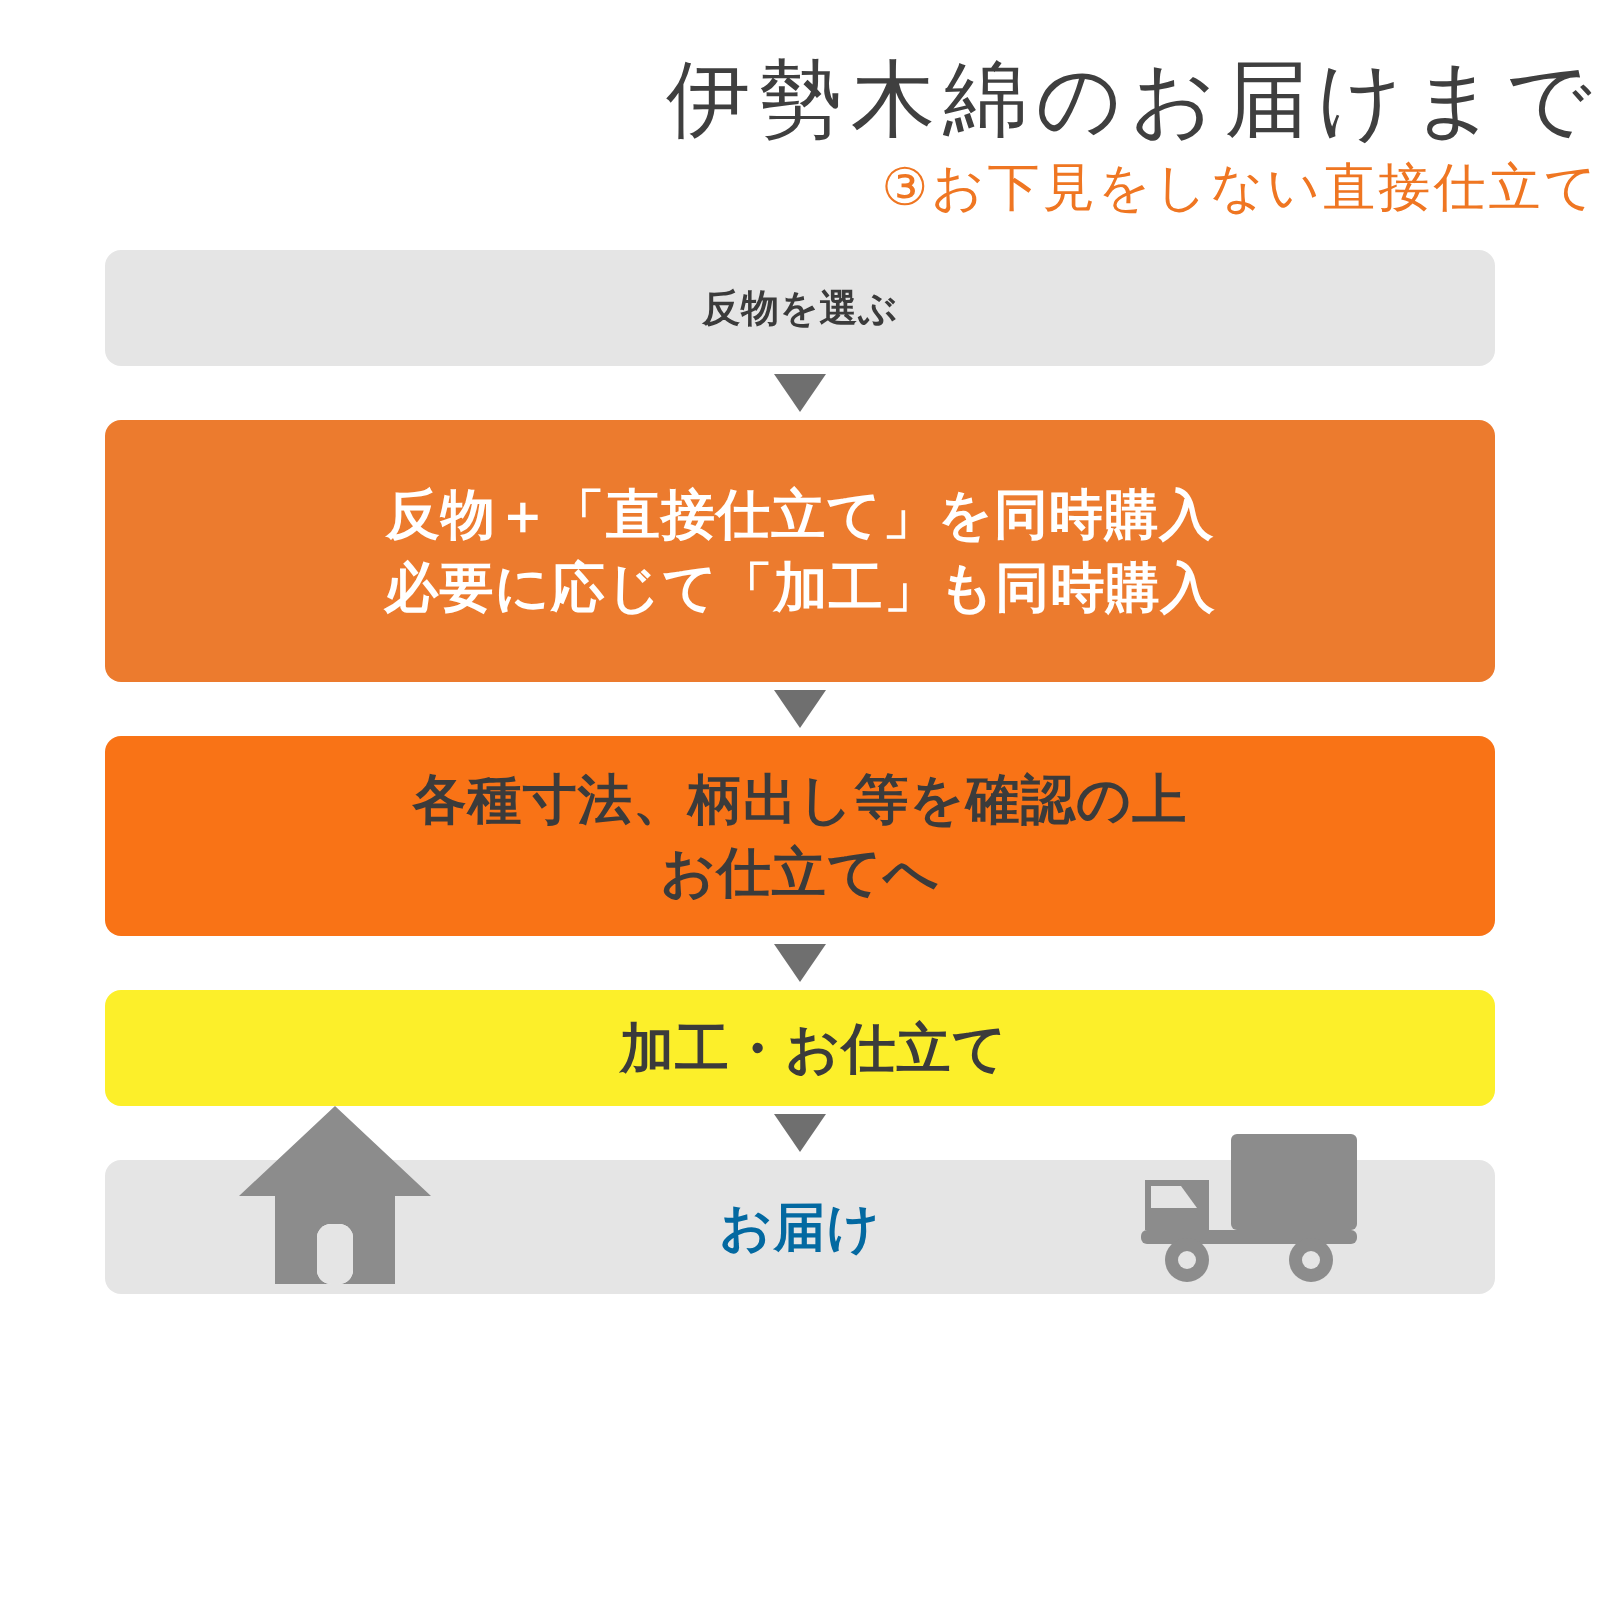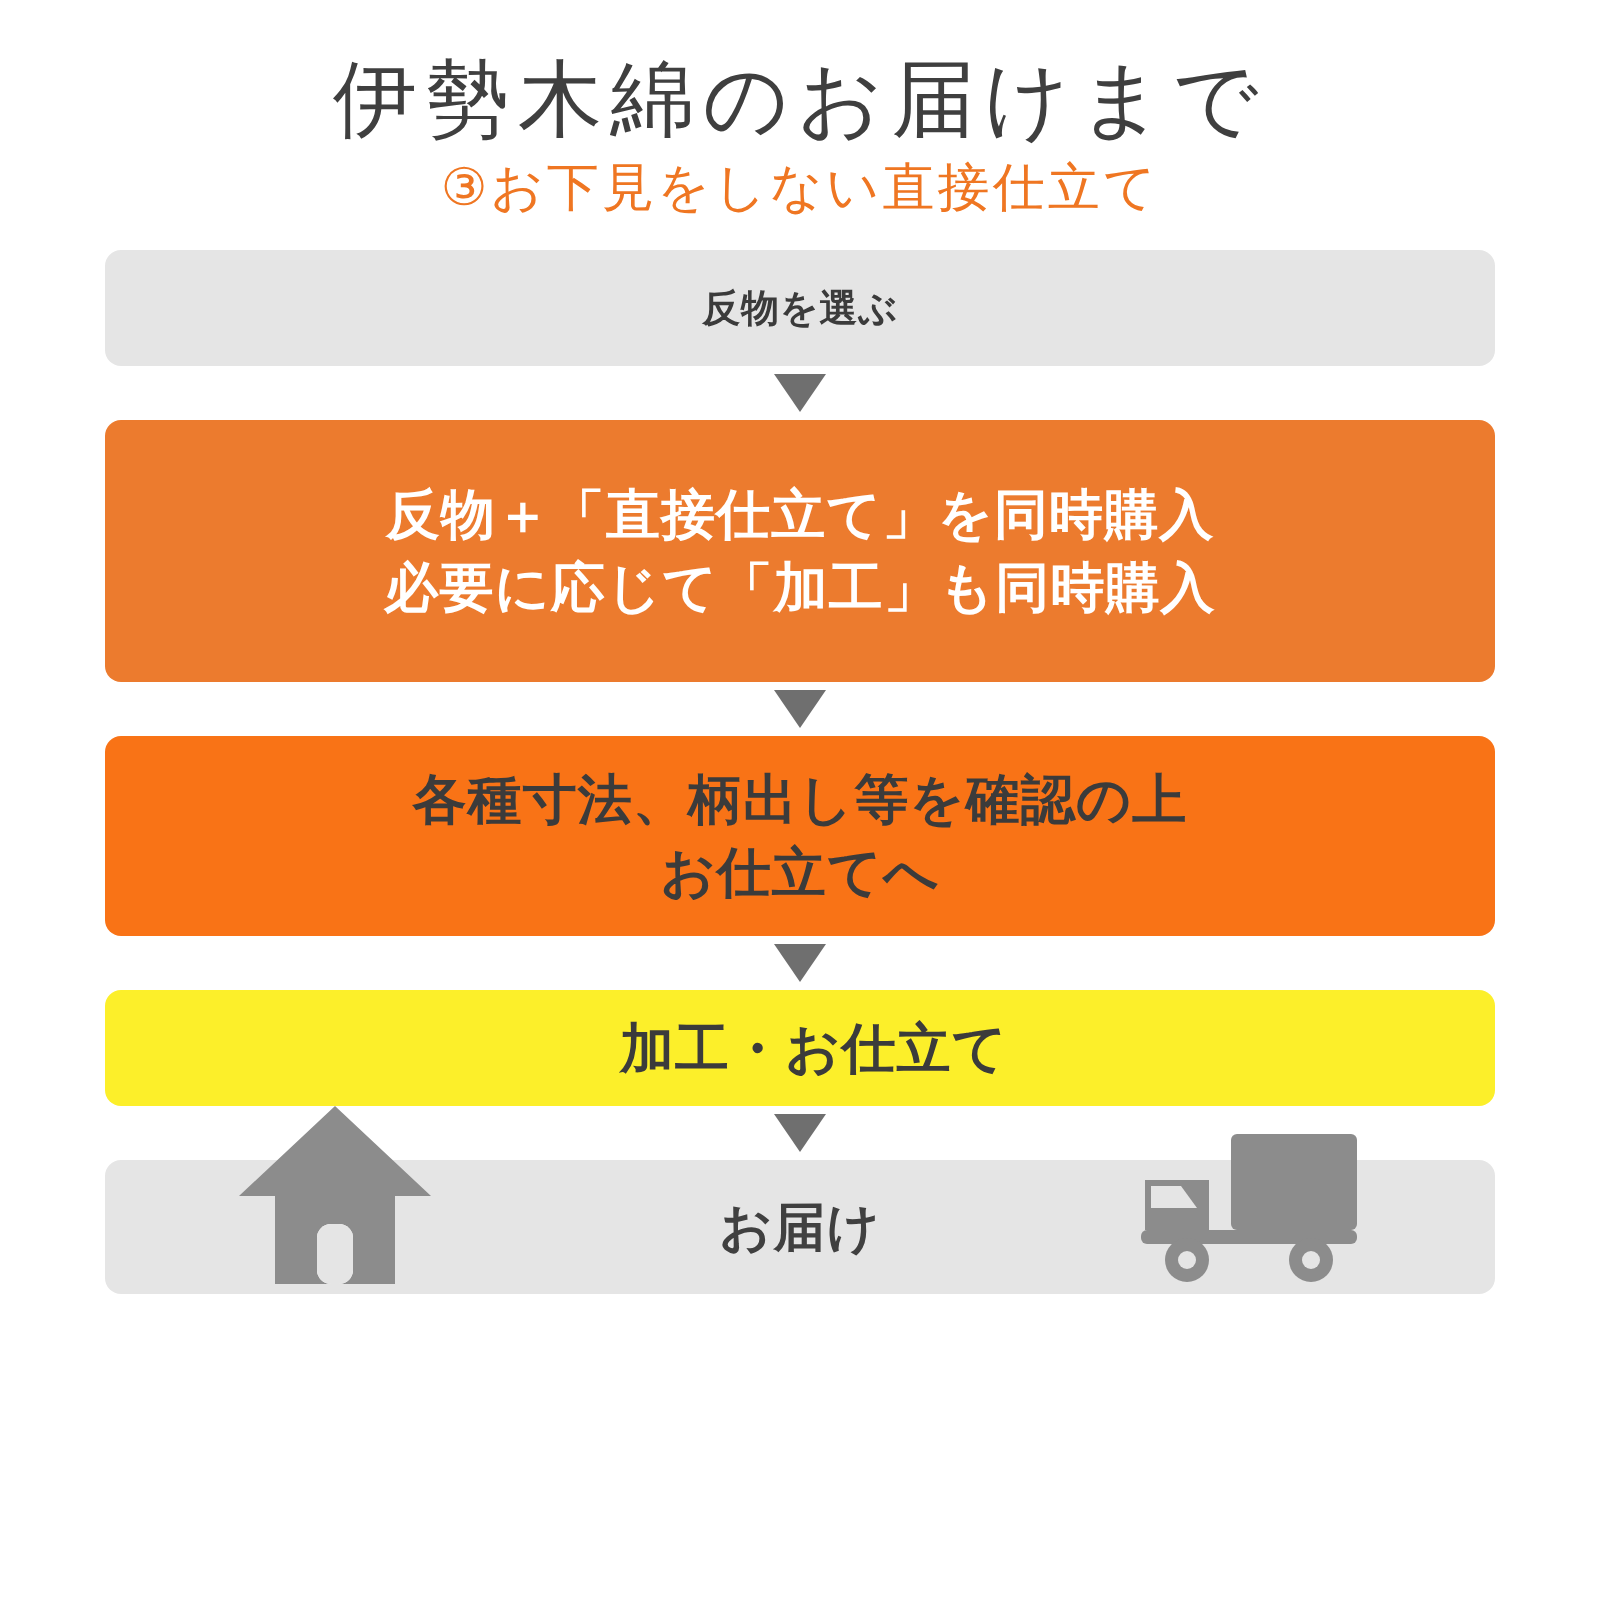--- a/index.html
+++ b/index.html
@@ -18,21 +18,21 @@
   .page {
     position: relative;
     width: 1600px;
     height: 1600px;
     box-sizing: border-box;
   }
 
   
   .heading {
     padding-top: 52px;
-    text-align: center;
+    text-align: right;
   }
   .heading-line1 {
     font-size: 84px;
     line-height: 1.12;
     letter-spacing: 0.10em;
     color: #3f3f3f;
     font-weight: 400;
     white-space: nowrap;
   }
   .heading-line2 {
@@ -104,21 +104,21 @@
     font-size: 54px;
     color: #3b3b3b;
   }
 
   .step-5 {
     background: #e5e5e5;
     height: 134px;
   }
   .step-5 .step-text {
     font-size: 52px;
-    color: #404040;
+    color: #0369a1;
   }
 
   
   .arrow {
     height: 54px;
     display: flex;
     align-items: center;
     justify-content: center;
   }
   .arrow svg { display: block; }

